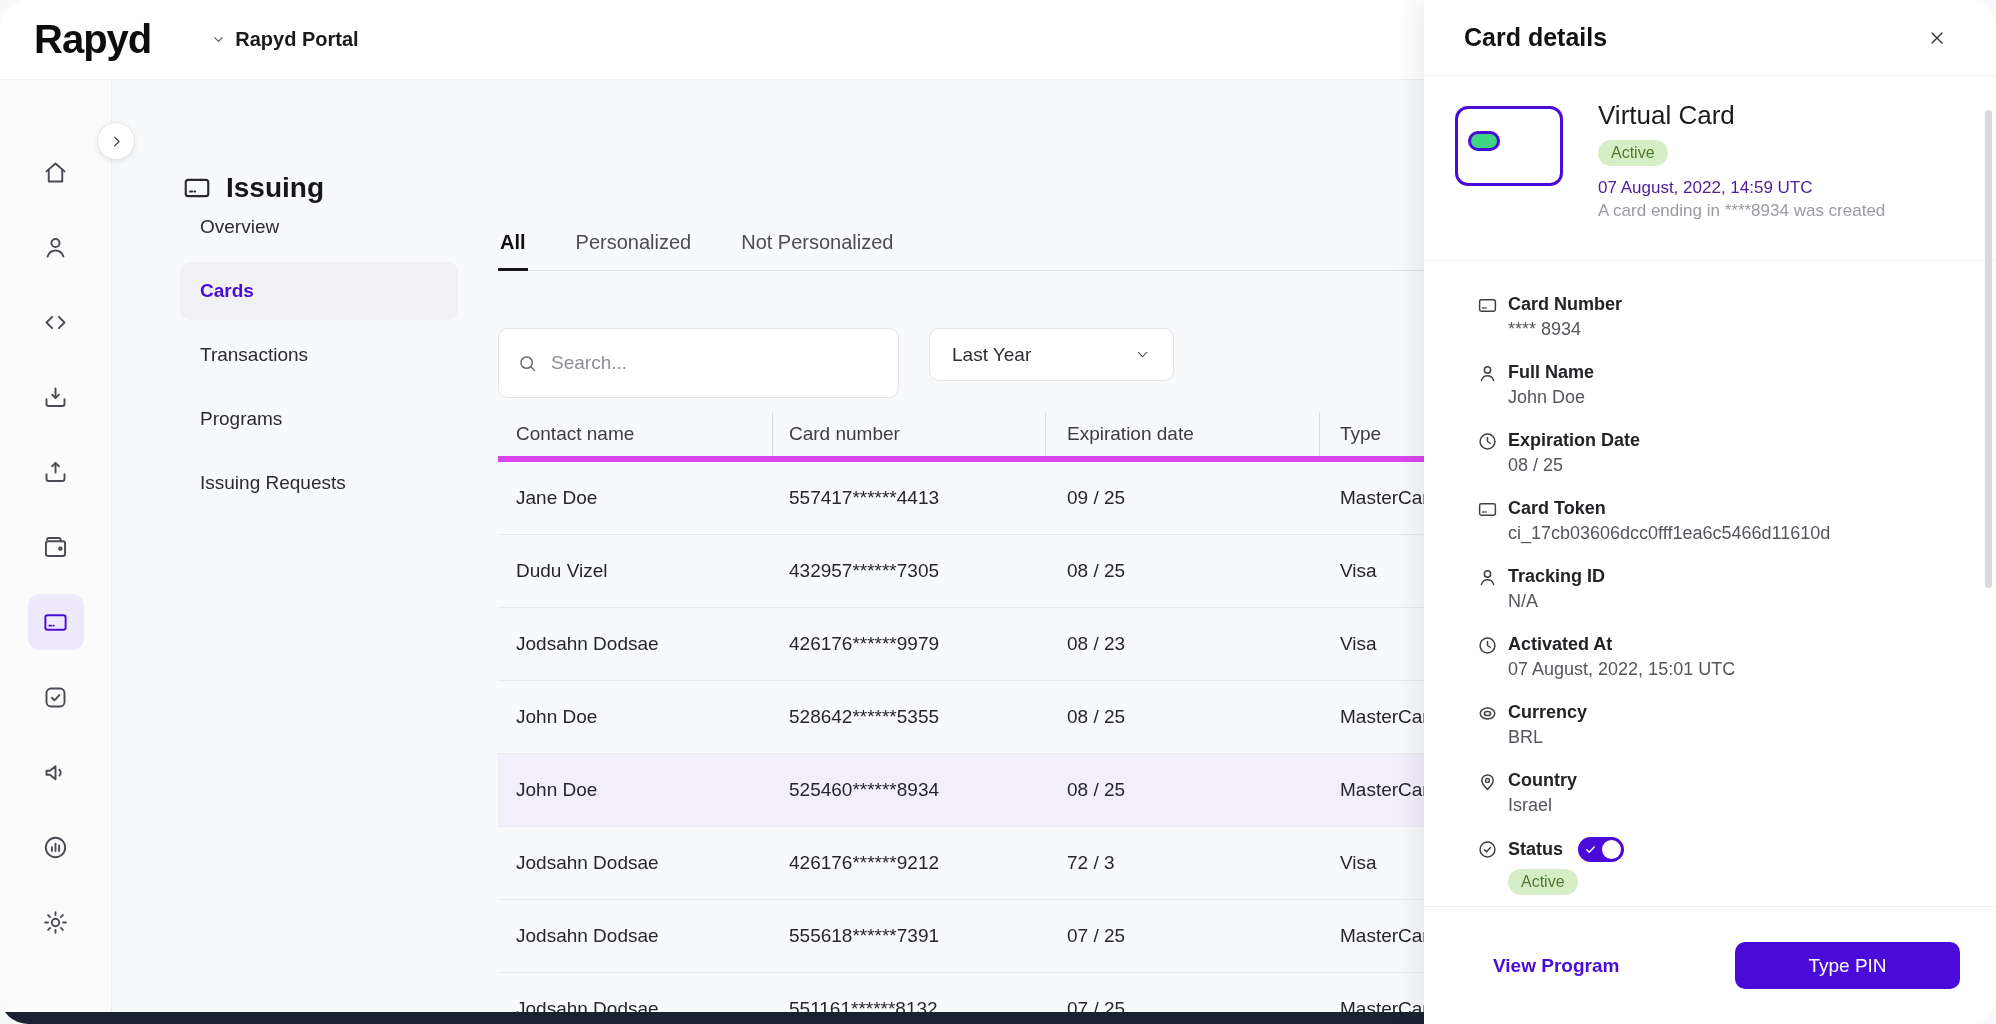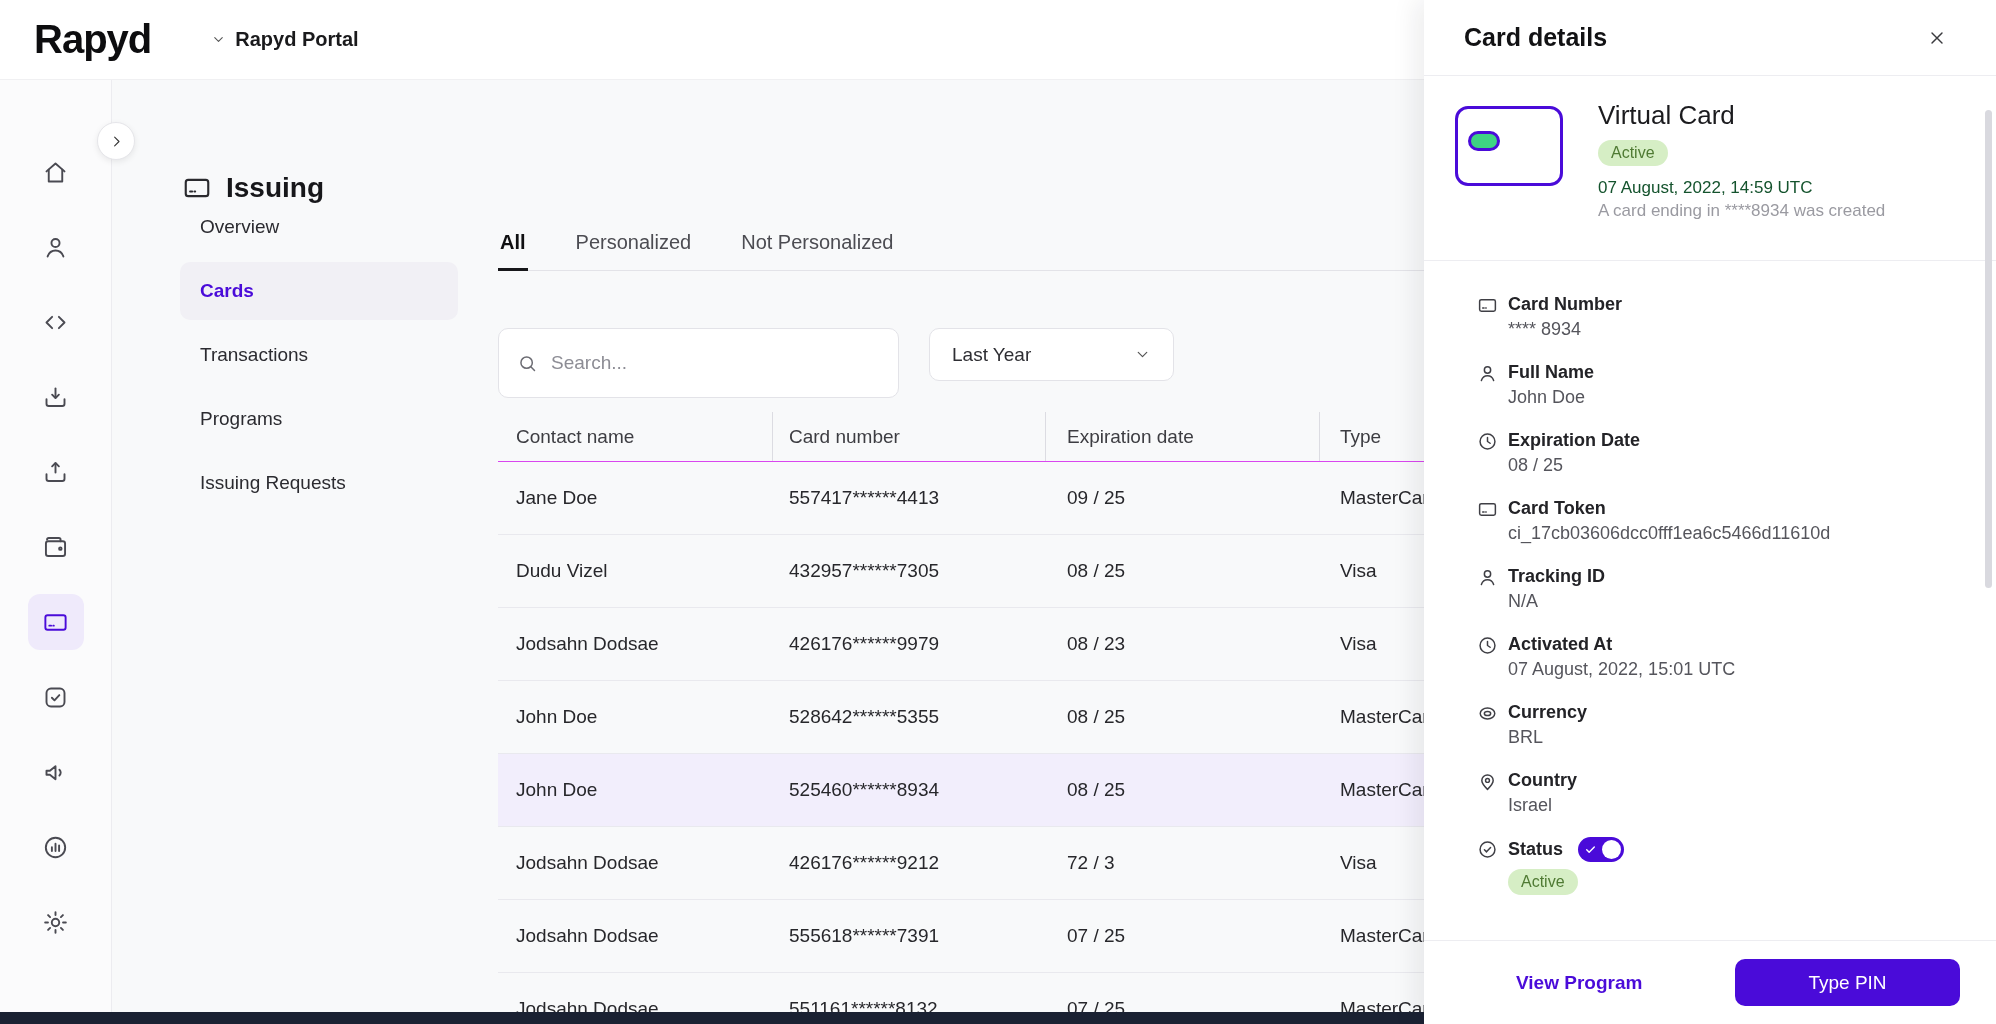--- a/index.html
+++ b/index.html
@@ -1,18 +1,18 @@
 <!DOCTYPE html>
 <html><head>
 <meta charset="utf-8">
 <style>
   * { margin:0; padding:0; box-sizing:border-box; }
   html,body { width:1996px; height:1024px; overflow:hidden; }
   body { font-family:"Liberation Sans","DejaVu Sans",sans-serif; background:#f8f9fa; color:#1c1c1e; }
-  .page { position:relative; width:1996px; height:1024px; overflow:hidden; }
+  .page { position:relative; width:1996px; height:1024px; overflow:hidden;border-radius:28px; }
   svg { fill:none; stroke:currentColor; stroke-width:1.7; stroke-linecap:round; stroke-linejoin:round; }
 
   
   .topbar { position:absolute; left:0; top:0; width:1996px; height:80px; background:#fff; border-bottom:1px solid #f0f0f2; display:flex; align-items:center; z-index:5; }
   .brand { font-size:40px; font-weight:800; letter-spacing:-1px; color:#0d0d0f; margin-left:34px; cursor:pointer; }
   .portal { display:flex; align-items:center; gap:9px; margin-left:60px; font-size:20px; font-weight:700; color:#1a1a1c; cursor:pointer; }
   .portal svg { width:15px; height:15px; color:#555; }
 
   
   .sidebar { position:absolute; left:0; top:80px; width:112px; height:944px; background:#fbfbfc; border-right:1px solid #ececf0; display:flex; flex-direction:column; align-items:center; padding-top:64px; z-index:2; }
@@ -38,21 +38,21 @@
 
   .search-box { position:absolute; left:386px; top:248px; width:401px; height:70px; background:#fff; border:1px solid #e3e3e8; border-radius:10px; display:flex; align-items:center; padding:0 18px; gap:13px; }
   .search-box svg { width:21px; height:21px; color:#6b6b72; }
   .search-box input { border:none; outline:none; flex:1; font-size:19px; color:#333; background:transparent; font-family:inherit; }
   .search-box input::placeholder { color:#8d8d95; }
   .select-box { position:absolute; left:817px; top:248px; width:245px; height:53px; background:#fff; border:1px solid #e3e3e8; border-radius:10px; display:flex; align-items:center; justify-content:space-between; padding:0 22px; font-size:19px; color:#2e2e33; cursor:pointer; }
   .select-box svg { width:17px; height:17px; color:#555; }
 
   .table { position:absolute; left:386px; top:332px; width:1210px; }
   .thead, .trow { display:grid; grid-template-columns:275px 273px 274px 1fr; }
-  .thead { height:50px; border-bottom:1px solid #d946ef; }
+  .thead { height:50px; border-bottom:6px solid #d946ef; }
   .th { display:flex; align-items:center; font-size:19px; color:#3d3d42; font-weight:500; }
   .th:not(:last-child) { border-right:1px solid #dcdce2; }
   .trow { height:73px; border-bottom:1px solid #e9e9ee; cursor:pointer; }
   .trow.selected { background:#f2eefc; }
   .td { display:flex; align-items:center; font-size:19px; color:#27272b; white-space:nowrap; }
   .c1 { padding-left:18px; } .c2 { padding-left:16px; } .c3 { padding-left:21px; } .c4 { padding-left:20px; }
 
   .bottom-bar { position:absolute; left:0; bottom:0; width:1424px; height:12px; background:#1a2132; z-index:4; }
 
   
@@ -62,36 +62,36 @@
   .close-btn { width:30px; height:30px; display:flex; align-items:center; justify-content:center; color:#3a3a3e; cursor:pointer; background:none; border:none; }
   .close-btn svg { width:20px; height:20px; }
 
   .card-profile { position:relative; height:185px; border-bottom:1px solid #ededf1; }
   .card-art { position:absolute; left:31px; top:30px; width:108px; height:80px; border:3.5px solid #4A0BD9; border-radius:13px; background:#fff; }
   .chip { position:absolute; left:10px; top:22px; width:32px; height:20px; background:#3ED483; border:3px solid #4A0BD9; border-radius:10px; }
   .card-info { position:absolute; left:174px; top:24px; }
   .card-name { font-size:26px; font-weight:500; color:#1b1b1e; }
   .badge { display:inline-block; background:#d6eec5; color:#4f7a33; font-size:16px; font-weight:500; padding:4px 13px; border-radius:13px; }
   .card-info .badge { margin-top:9px; }
-  .card-date { margin-top:12px; font-size:17px; color:#14532d; }
+  .card-date { margin-top:12px; font-size:17px; color:#4c1d95; }
   .card-note { margin-top:3px; font-size:17px; color:#9a9aa1; }
 
   .details { padding:32px 40px 0 53px; }
   .detail-item { display:flex; margin-bottom:19px; }
   .d-icon { width:31px; color:#3f3f45; flex:none; padding-top:2px; }
   .d-icon svg { width:21px; height:21px; }
   .d-label { font-size:18px; font-weight:600; color:#232327; line-height:23px; }
   .d-value { font-size:18px; color:#55555c; line-height:25px; margin-top:1px; }
   .label-row { display:flex; align-items:center; gap:15px; }
   .toggle { width:46px; height:25px; border-radius:13px; background:#4A0BD9; position:relative; cursor:pointer; flex:none; }
   .toggle .knob { position:absolute; right:3px; top:3px; width:19px; height:19px; border-radius:50%; background:#fff; }
   .toggle svg { position:absolute; left:6px; top:6px; width:13px; height:13px; color:#fff; stroke-width:2.6; }
   .badge.status { margin-top:7px; }
 
-  .drawer-footer { position:absolute; left:0; bottom:0; width:572px; height:84px; border-top:1px solid #ededf1; background:#fff; display:flex; align-items:center; justify-content:space-between; padding:0 36px 0 92px; z-index:2; }
+  .drawer-footer { position:absolute; left:0; bottom:0; width:572px; height:118px; border-top:1px solid #ededf1; background:#fff; display:flex; align-items:center; justify-content:space-between; padding:0 36px 0 69px; z-index:2; }
   .view-program { font-size:19px; font-weight:600; color:#4A0BD9; background:none; border:none; cursor:pointer; font-family:inherit; }
   .reset-pin { width:225px; height:47px; border-radius:10px; background:#4A0BD9; color:#fff; font-size:19px; font-weight:500; border:none; cursor:pointer; font-family:inherit; }
   .scroll-thumb { position:absolute; right:4px; top:110px; width:7px; height:478px; border-radius:4px; background:#d9d9df; cursor:pointer; }
 </style>
 </head>
 <body>
 
 <div class="page">
 
   <header class="topbar">

